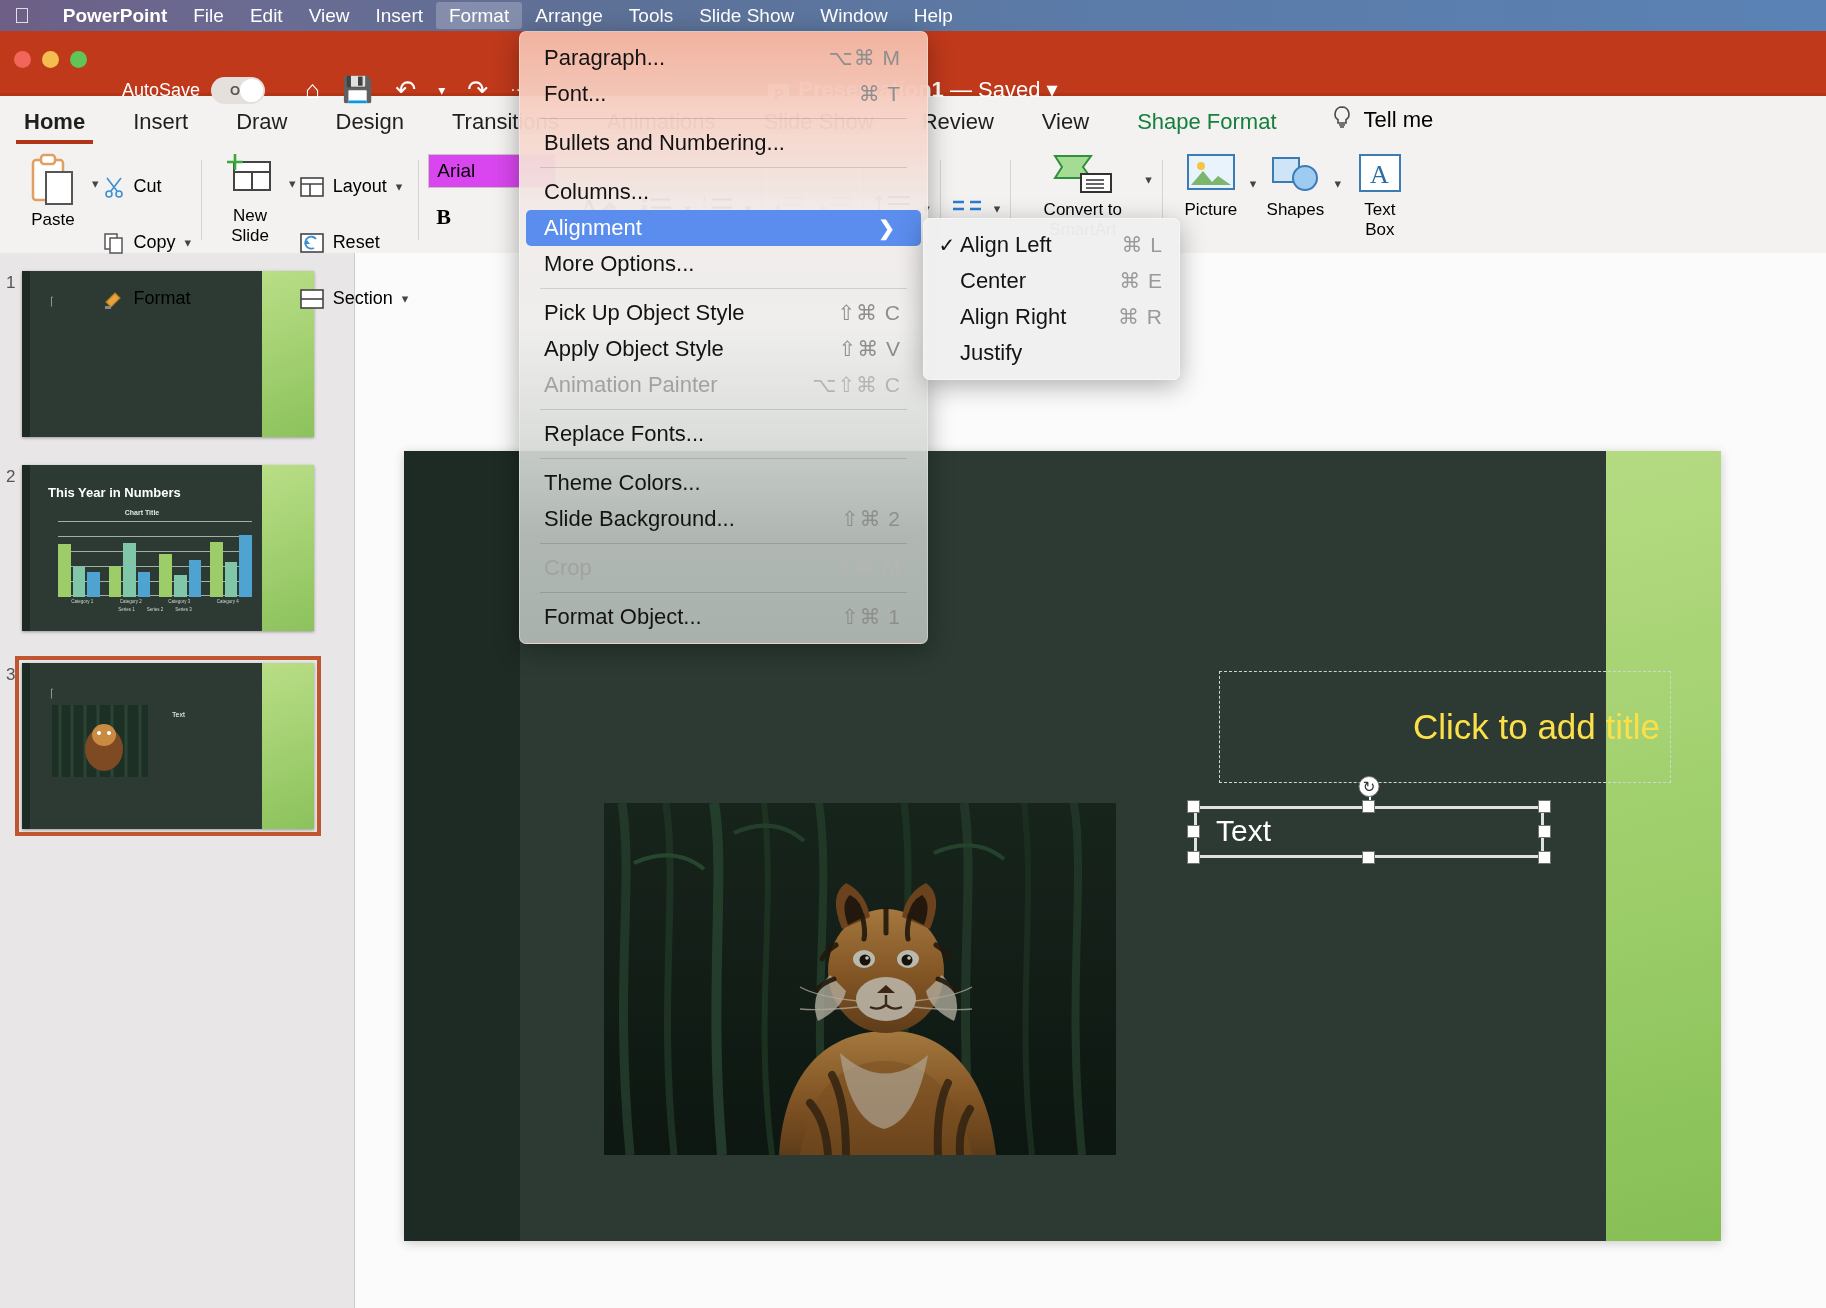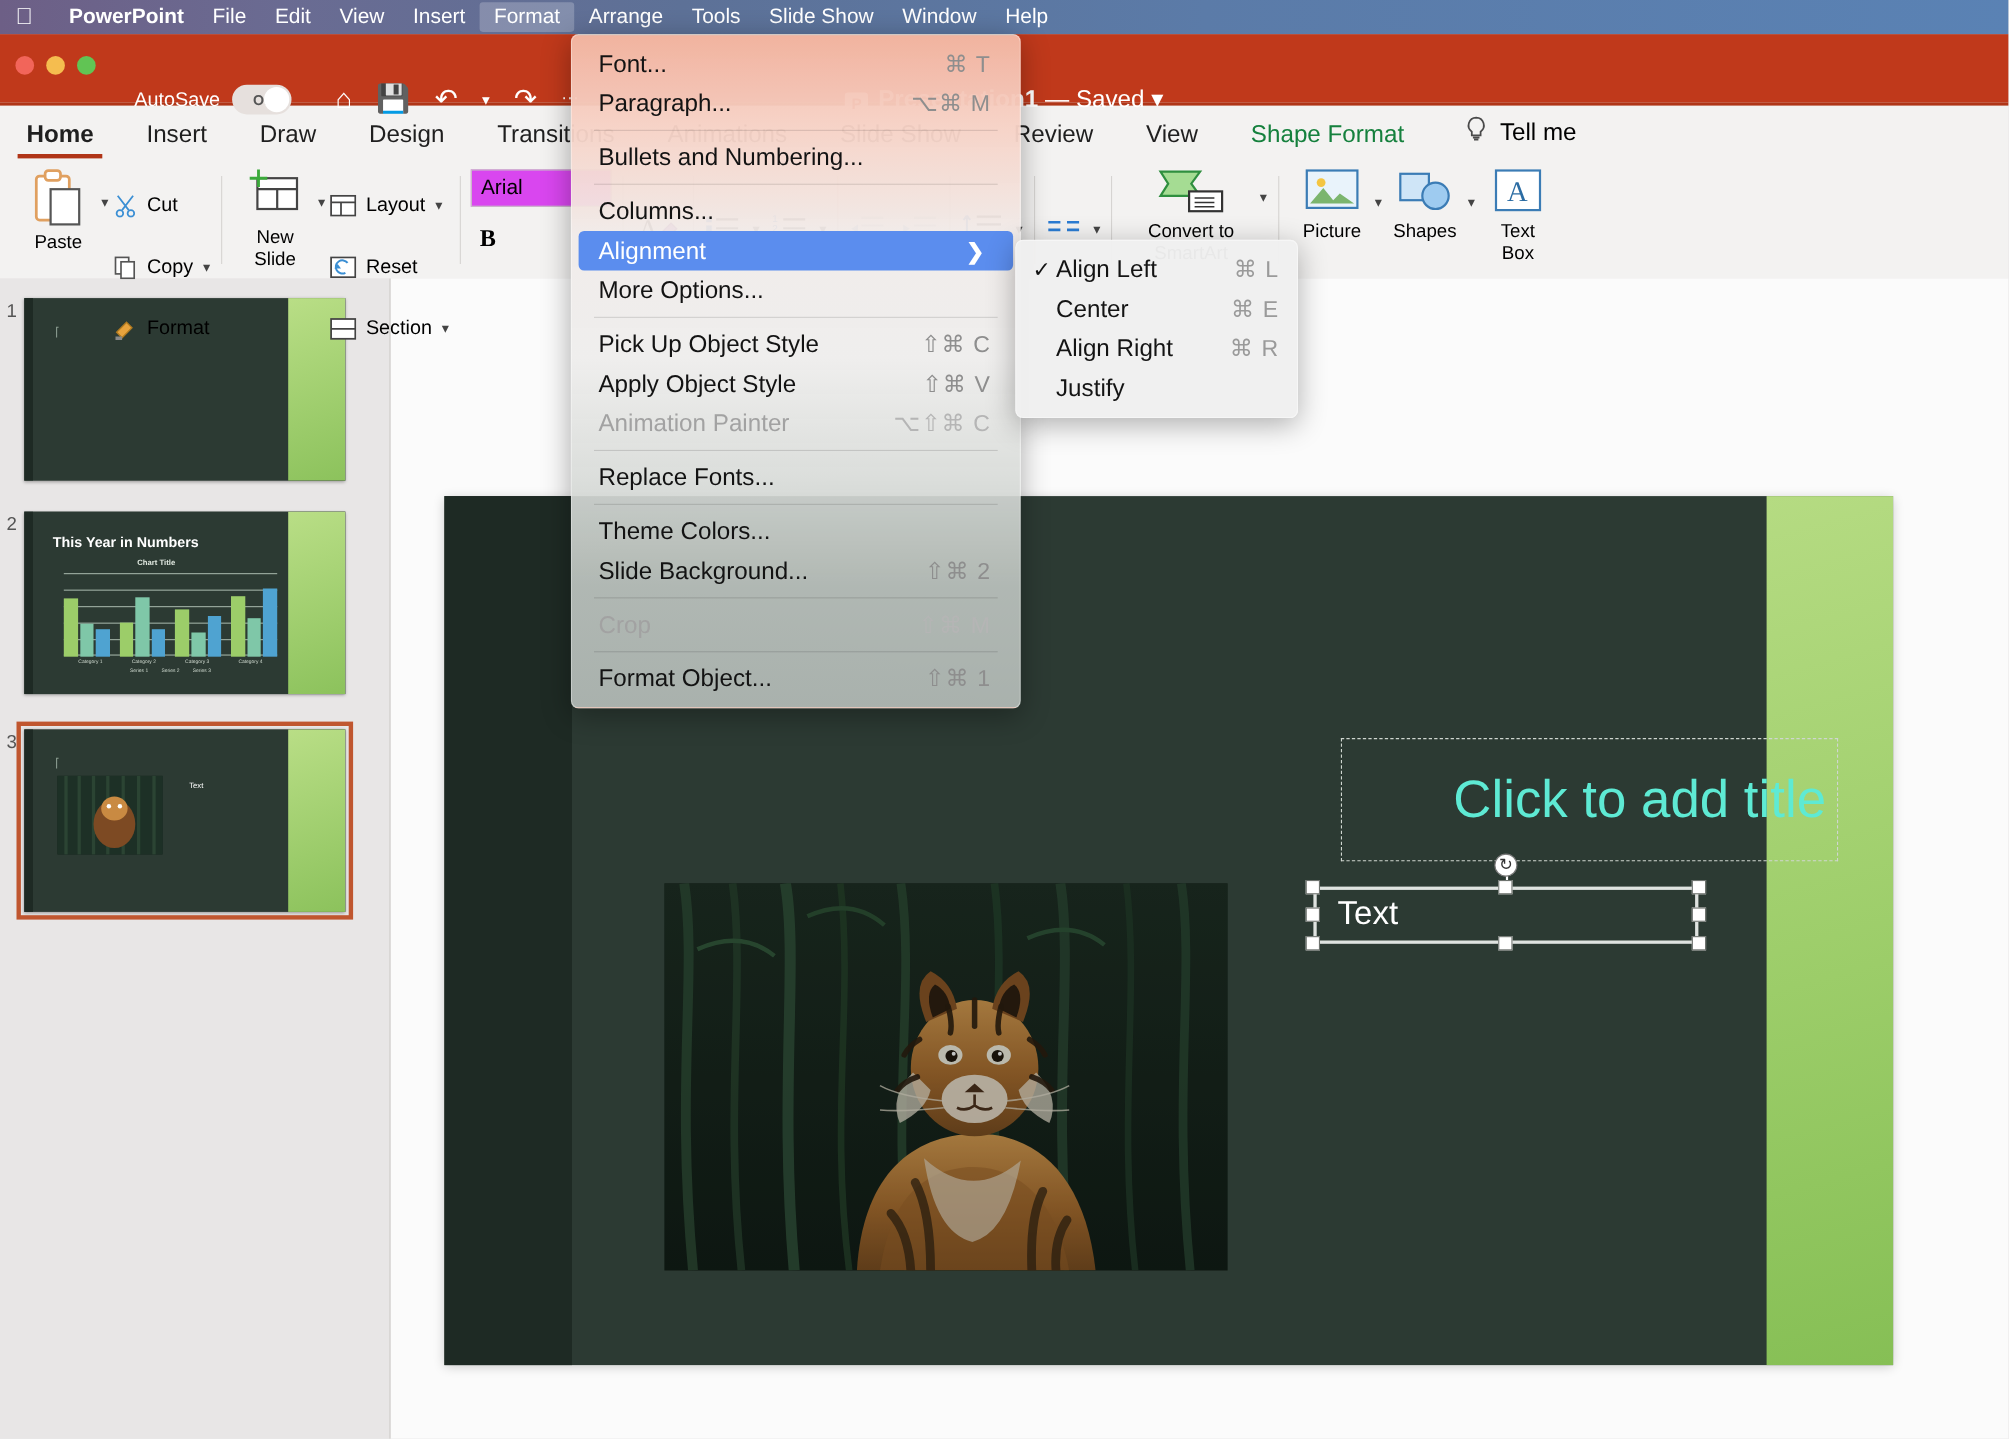--- a/index.html
+++ b/index.html
@@ -128,21 +128,21 @@
     content: ""; position: absolute; inset: 0;
     background:
       radial-gradient(closest-side at 120% 65%, rgba(255,255,255,0.28) 0 40%, transparent 42%),
       radial-gradient(closest-side at 110% 85%, rgba(255,255,255,0.22) 0 42%, transparent 44%);
   }
   .titleph {
     position: absolute; left: 815px; top: 220px; width: 452px; height: 112px;
     border: 1px dashed #cfd6d0; display: flex; align-items: center; justify-content: flex-end;
     padding-right: 10px;
   }
-  .titleph .t { color: #5eead4; font-size: 48px; white-space: nowrap; }
+  .titleph .t { color: #fde047; font-size: 35px; white-space: nowrap; }
   .photo {
     position: absolute; left: 200px; top: 352px; width: 512px; height: 352px; overflow: hidden;
     background: #15211a;
   }
   .photo svg { display: block; }
 
   
   .txtbox { position: absolute; left: 790px; top: 355px; width: 350px; height: 52px; }
   .txtbox .edge { position: absolute; background: #dfe3e0; }
   .txtbox .edge.h { left: 0; right: 0; height: 3px; }
@@ -669,26 +669,26 @@
         <span class="hnd" style="right:-7px;top:50%;margin-top:-7px"></span>
         <span class="hnd" style="left:-7px;bottom:-6px"></span>
         <span class="hnd" style="left:50%;margin-left:-7px;bottom:-6px"></span>
         <span class="hnd" style="right:-7px;bottom:-6px"></span>
       </div>
     </div>
   </div>
 
   <div class="menu" id="format-menu">
       <div class="mi">
+        <span>Paragraph...</span>
+        <span class="sc">⌥⌘ M</span>
+      </div>
+      <div class="mi">
         <span>Font...</span>
         <span class="sc">⌘ T</span>
-      </div>
-      <div class="mi">
-        <span>Paragraph...</span>
-        <span class="sc">⌥⌘ M</span>
       </div>
       <div class="sep"></div>
       <div class="mi">
         <span>Bullets and Numbering...</span>
         <span class="sc"></span>
       </div>
       <div class="sep"></div>
       <div class="mi">
         <span>Columns...</span>
         <span class="sc"></span>

